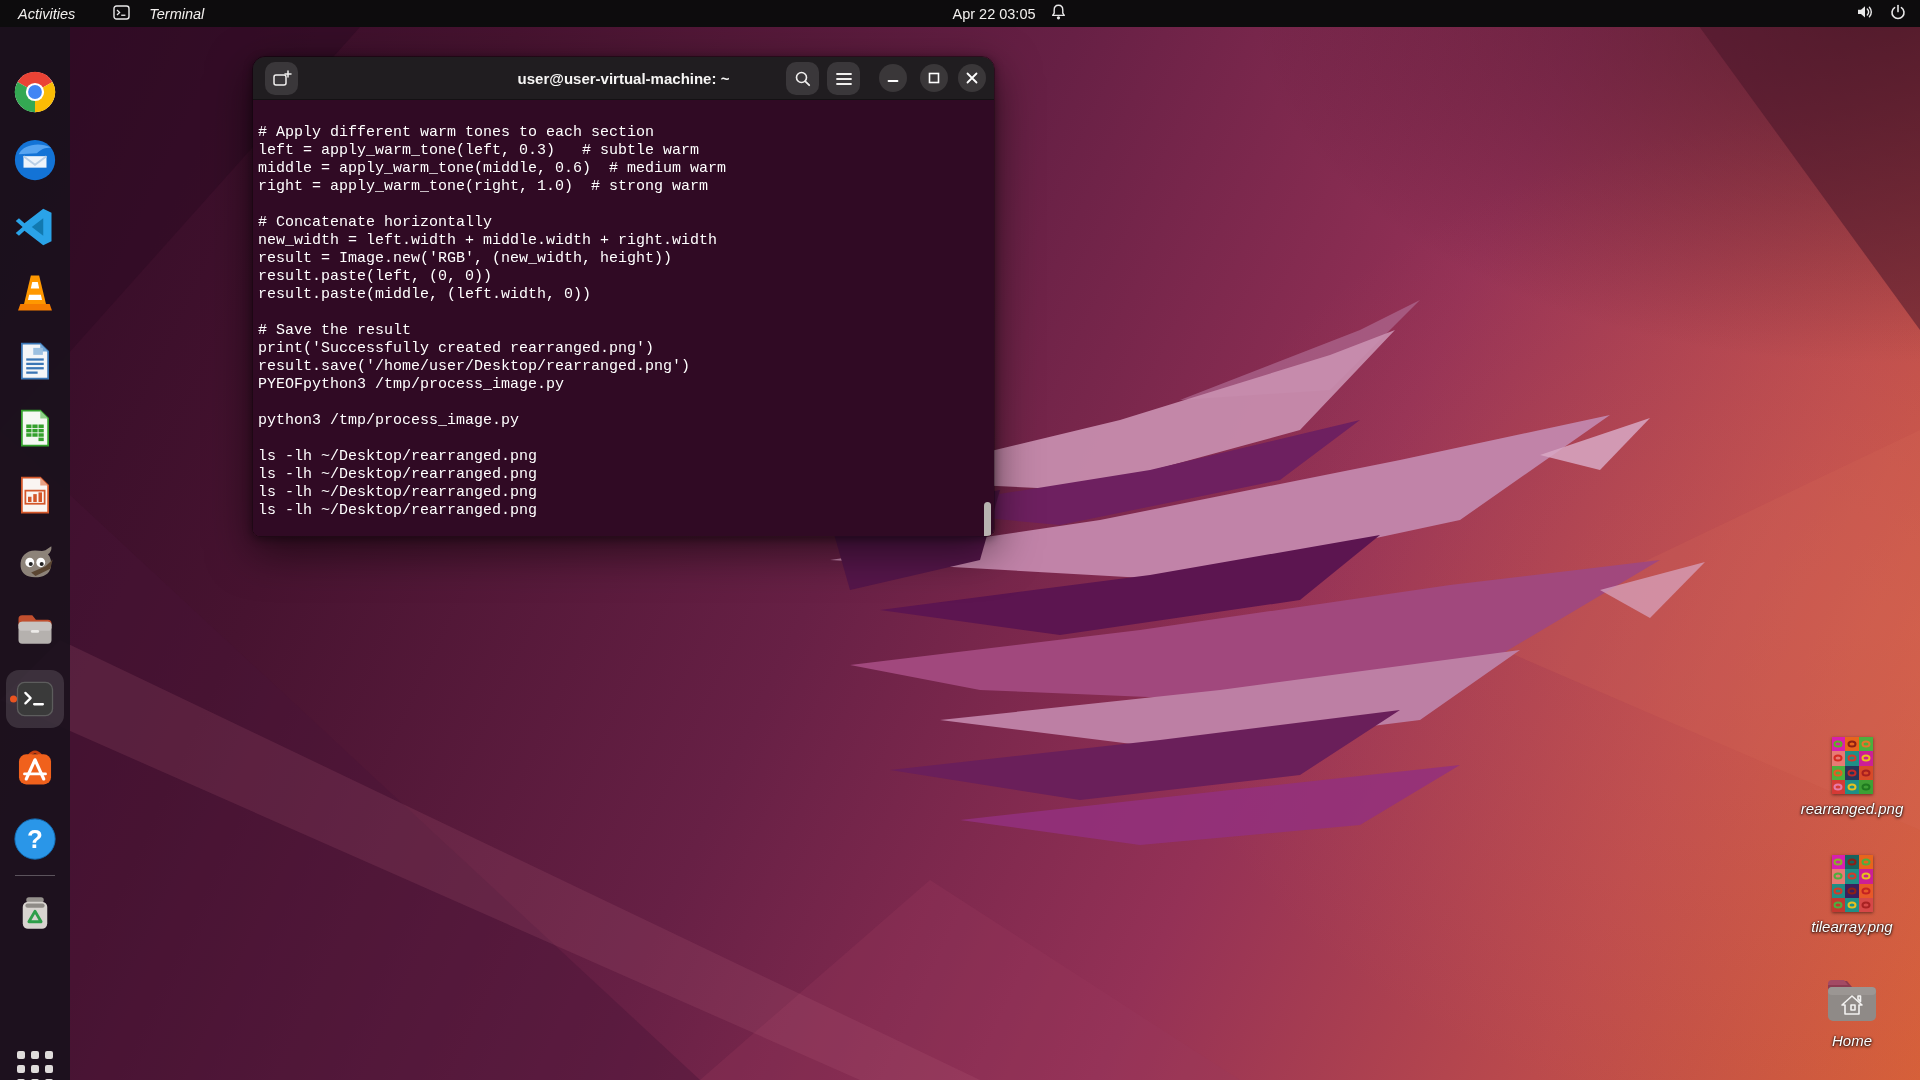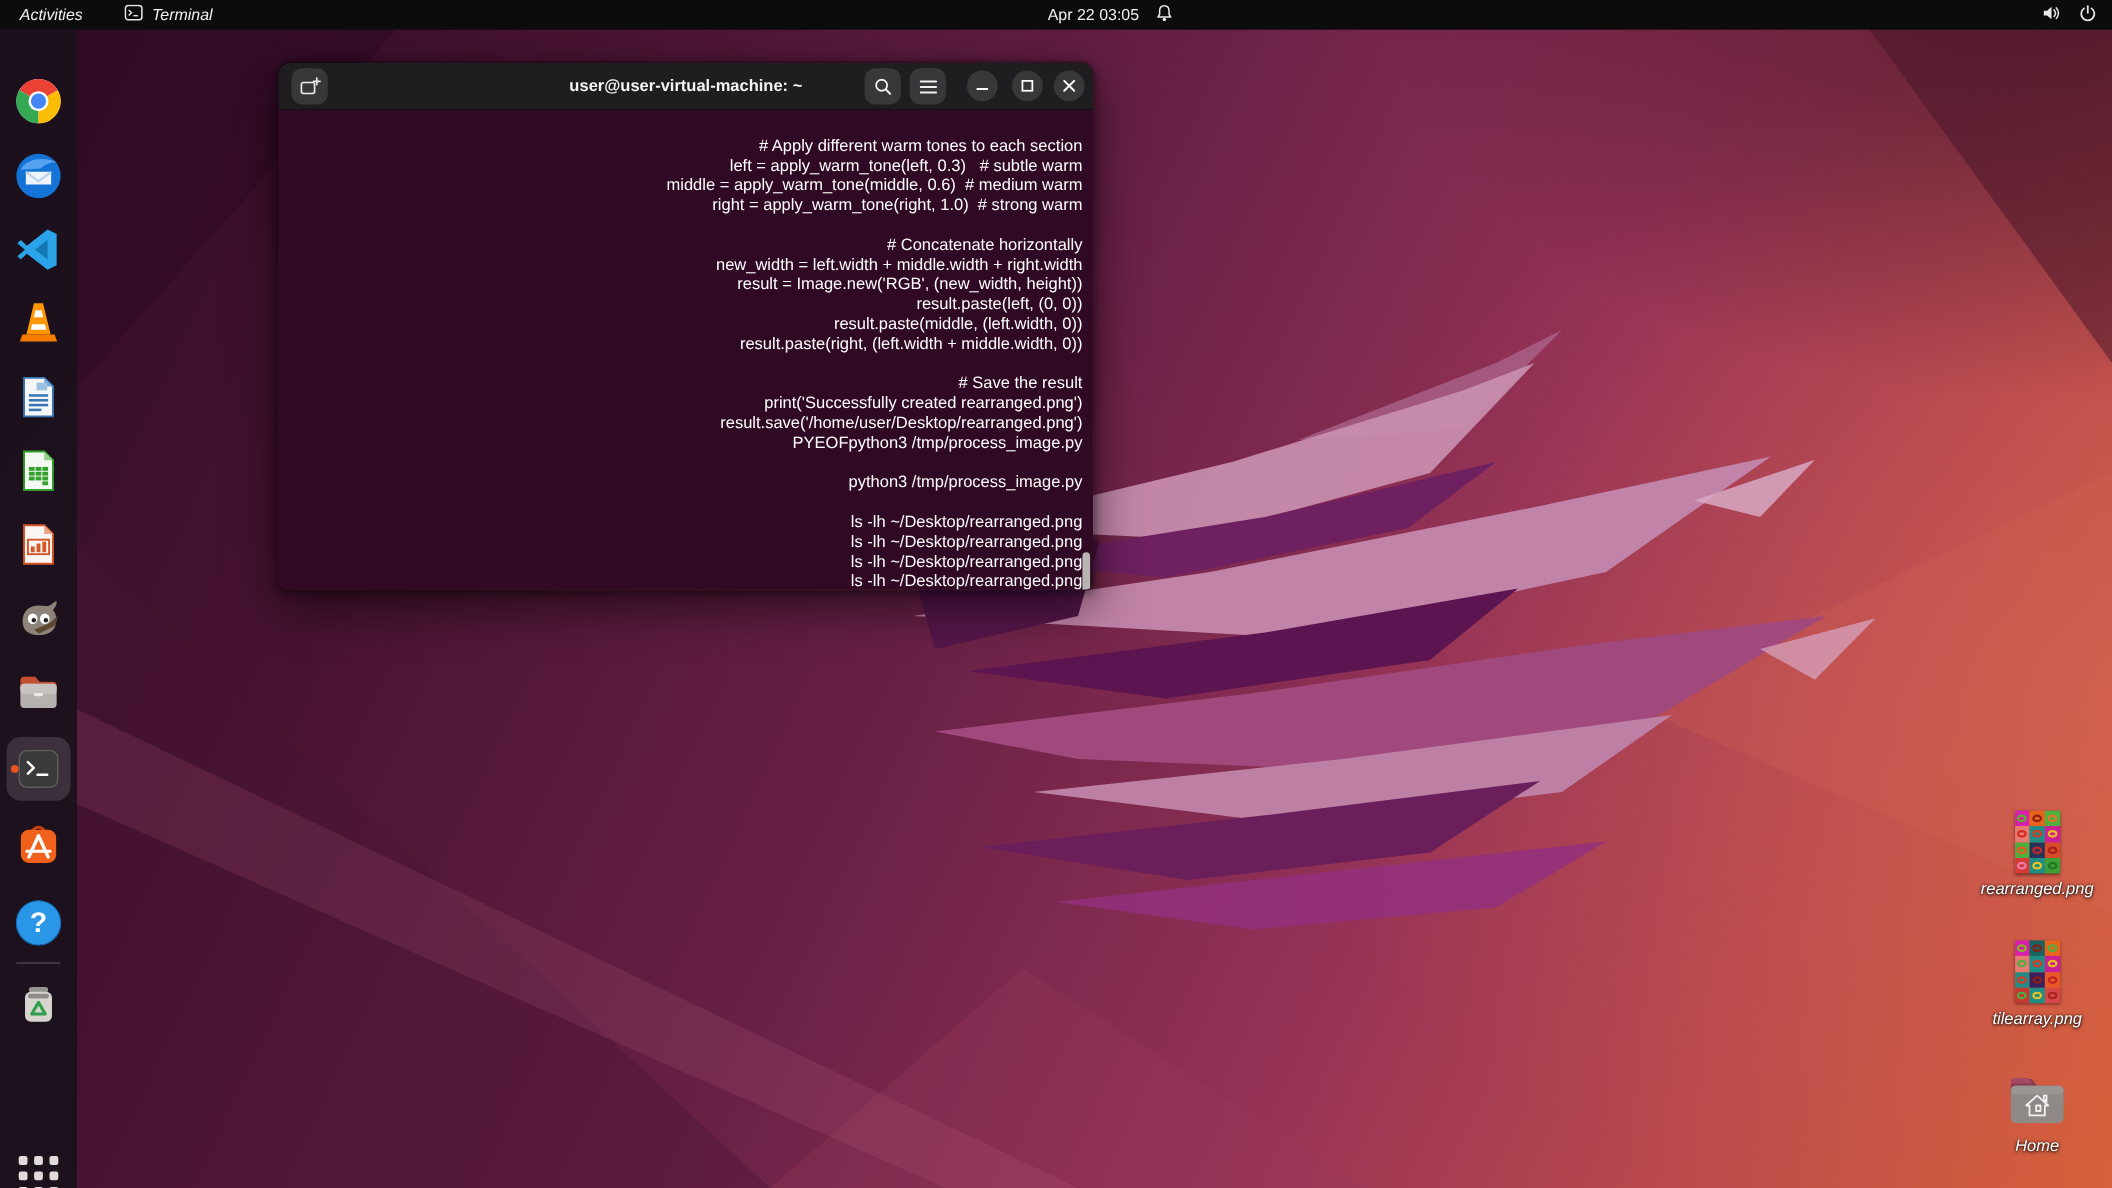--- a/index.html
+++ b/index.html
@@ -12,21 +12,21 @@
       radial-gradient(ellipse 900px 520px at 98% 0%, rgba(30,6,22,0.55), transparent 70%),
       radial-gradient(ellipse 1100px 750px at 100% 58%, rgba(236,122,96,0.26), transparent 70%),
       linear-gradient(115deg, #2f0b25 0%, #471330 22%, #672045 45%, #943156 66%, #bb4a4c 84%, #d55f38 100%);
   }
   .wallpaper svg { position:absolute; inset:0; width:100%; height:100%; }
 
   
   .topbar { position:absolute; left:0; top:0; width:1920px; height:27px; z-index:30;
     background:#0d0c0d; color:#f2f0ee; font-size:14.5px; display:flex; align-items:center; }
   .tb-left { display:flex; align-items:center; gap:38px; padding-left:18px; }
-  .tb-appmenu { display:flex; align-items:center; gap:8px; }
+  .tb-appmenu { display:flex; align-items:center; gap:19px; }
   .tb-clockgroup { position:absolute; left:1010px; top:0; height:27px; transform:translateX(-50%);
     display:flex; align-items:center; gap:14px; }
   .tb-right { position:absolute; right:14px; top:0; height:27px; display:flex; align-items:center; gap:16px; }
   .tb-item { display:flex; align-items:center; height:27px; cursor:default;font-style:italic; }
 
   
   .dock { position:absolute; left:0; top:27px; width:70px; height:1053px; z-index:20;
     background:rgba(26,17,28,0.92); }
   .dock-item { position:absolute; left:50%; transform:translateX(-50%); width:58px; height:58px;
     display:flex; align-items:center; justify-content:center; border-radius:13px; }
@@ -47,22 +47,22 @@
     border:1px solid rgba(0,0,0,0.55); }
   .titlebar { position:relative; height:43px; background:#201d20; border-bottom:1px solid #131113;
     display:flex; align-items:center;text-align:right; }
   .win-title { position:absolute; left:50%; transform:translateX(-50%); color:#f6f5f4;
     font-weight:bold; font-size:15px; white-space:nowrap; }
   .hb-btn { position:absolute; top:5px; width:33px; height:33px; border-radius:10px;
     background:#3a373a; display:flex; align-items:center; justify-content:center; }
   .hb-circ { position:absolute; top:7px; width:28px; height:28px; border-radius:50%;
     background:#3a3739; display:flex; align-items:center; justify-content:center; }
   .term-body { position:relative; height:437px; background:#300a24; padding:24px 10px 0 5px; }
-  .tline { font-family:Liberation Sans, sans-serif; font-size:15px; line-height:18px;
-    color:#ffffff; white-space:pre;text-align:right; }
+  .tline { font-family:Liberation Mono, monospace; font-size:15px; line-height:18px;
+    color:#ffffff; white-space:pre; }
   .term-scrollbar { position:absolute; right:3px; top:402px; width:7px; height:76px;
     border-radius:4px; background:#b8b4b1; }
 
   
   .desk-icon { position:absolute; z-index:5; width:120px; display:flex; flex-direction:column;
     align-items:center;font-style:italic; }
   .desk-label { margin-top:6px; color:#ffffff; font-size:15px;
     text-shadow:0 1px 3px rgba(0,0,0,0.95), 0 0 2px rgba(0,0,0,0.8); white-space:nowrap; }
   .thumb { width:41px; height:57px; display:grid; grid-template-columns:repeat(3,1fr);
     grid-template-rows:repeat(4,1fr); box-shadow:0 1px 3px rgba(0,0,0,0.5); }
@@ -341,21 +341,20 @@
         <div class="tline"># Apply different warm tones to each section</div>
         <div class="tline">left = apply_warm_tone(left, 0.3)   # subtle warm</div>
         <div class="tline">middle = apply_warm_tone(middle, 0.6)  # medium warm</div>
         <div class="tline">right = apply_warm_tone(right, 1.0)  # strong warm</div>
         <div class="tline">&nbsp;</div>
         <div class="tline"># Concatenate horizontally</div>
         <div class="tline">new_width = left.width + middle.width + right.width</div>
         <div class="tline">result = Image.new('RGB', (new_width, height))</div>
         <div class="tline">result.paste(left, (0, 0))</div>
         <div class="tline">result.paste(middle, (left.width, 0))</div>
-        <div class="tline">result.paste(right, (left.width + middle.width, 0))</div>
         <div class="tline">&nbsp;</div>
         <div class="tline"># Save the result</div>
         <div class="tline">print('Successfully created rearranged.png')</div>
         <div class="tline">result.save('/home/user/Desktop/rearranged.png')</div>
         <div class="tline">PYEOFpython3 /tmp/process_image.py</div>
         <div class="tline">&nbsp;</div>
         <div class="tline">python3 /tmp/process_image.py</div>
         <div class="tline">&nbsp;</div>
         <div class="tline">ls -lh ~/Desktop/rearranged.png</div>
         <div class="tline">ls -lh ~/Desktop/rearranged.png</div>

